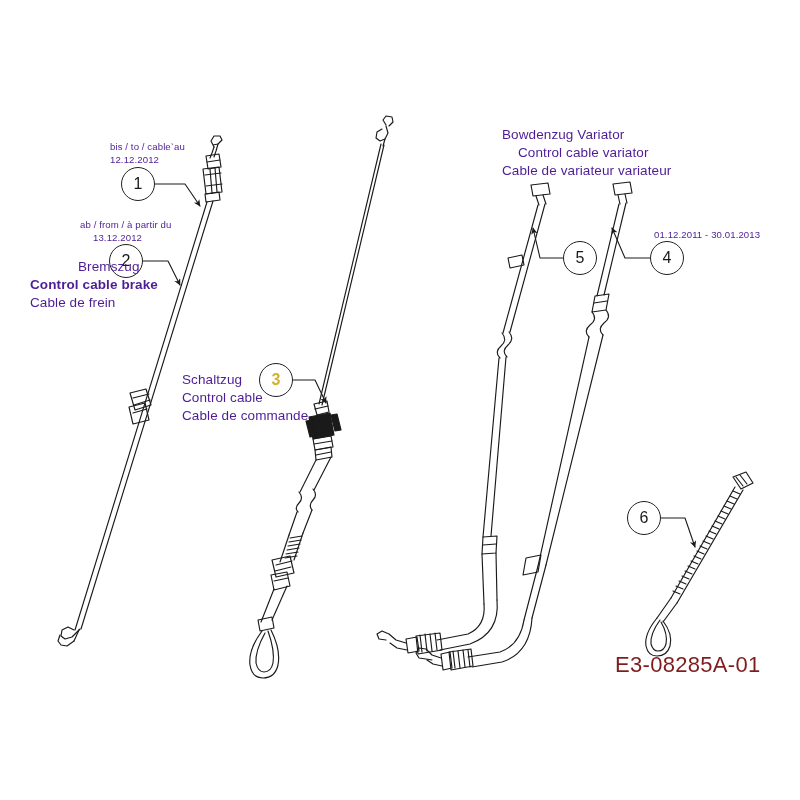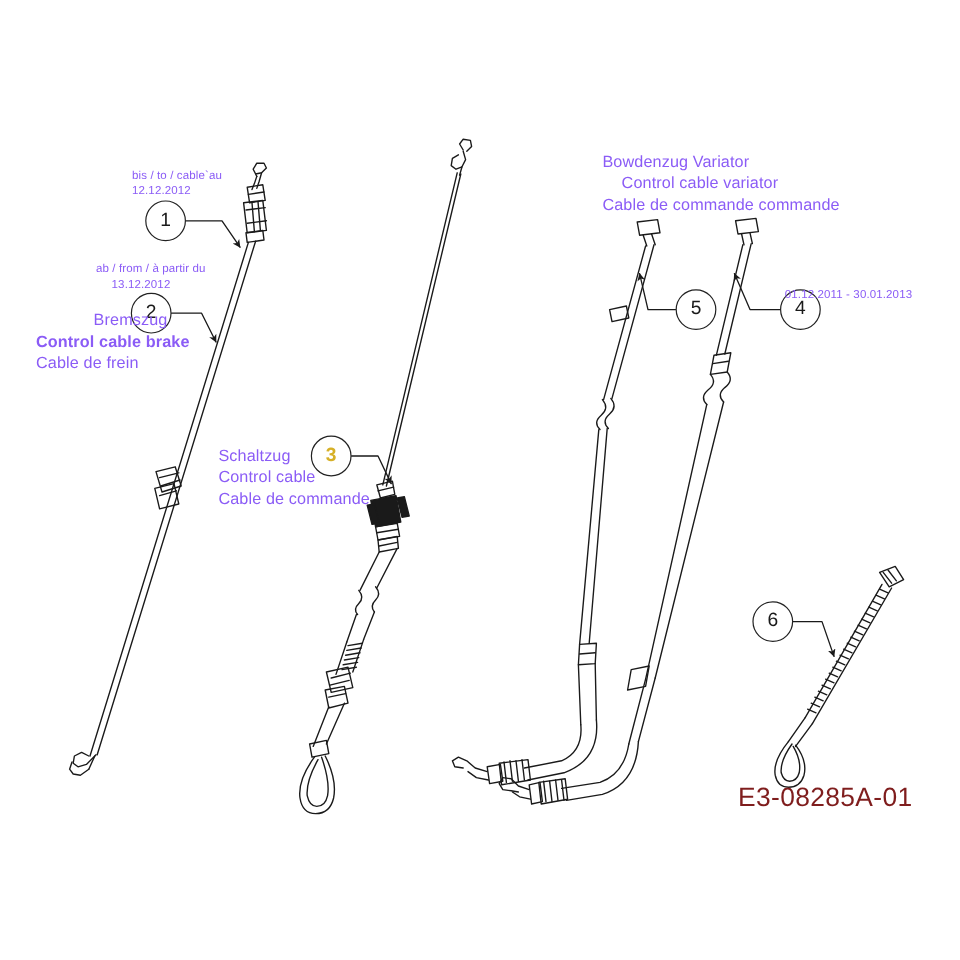--- a/index.html
+++ b/index.html
@@ -17,21 +17,21 @@
   }
   #artwork {
     position: absolute;
     left: 0;
     top: 0;
     width: 800px;
     height: 800px;
   }
   .txt {
     position: absolute;
-    color: #8b5cf6;
+    color: #4c1d95;
     white-space: pre;
     line-height: 1.32;
   }
   .lbl-block {
     font-size: 13.5px;
     letter-spacing: 0.1px;
   }
   .note-small {
     font-size: 9.6px;
     letter-spacing: 0.1px;
@@ -262,19 +262,19 @@
   <div class="txt lbl-block" style="left:30px; top:258px;margin-left:48px;">Bremszug</div>
   <div class="txt lbl-block" style="left:30px; top:276px;font-weight:bold;">Control cable brake</div>
   <div class="txt lbl-block" style="left:30px; top:294px;">Cable de frein</div>
 
   <div class="txt lbl-block" style="left:182px; top:371px;">Schaltzug</div>
   <div class="txt lbl-block" style="left:182px; top:389px;">Control cable</div>
   <div class="txt lbl-block" style="left:182px; top:407px;">Cable de commande</div>
 
   <div class="txt lbl-block" style="left:502px; top:126px;">Bowdenzug Variator</div>
   <div class="txt lbl-block" style="left:502px; top:144px;margin-left:16px;">Control cable variator</div>
-  <div class="txt lbl-block" style="left:502px; top:162px;">Cable de commande commande</div>
-
-  <div class="txt note-small" style="left:654px; top:240px;">01.12.2011 - 30.01.2013</div>
+  <div class="txt lbl-block" style="left:502px; top:162px;">Cable de variateur variateur</div>
+
+  <div class="txt note-small" style="left:654px; top:229px;">01.12.2011 - 30.01.2013</div>
 
   <div class="txt partno" style="left:615px; top:650px;">E3-08285A-01</div>
 
 </div>
 
 </body></html>

